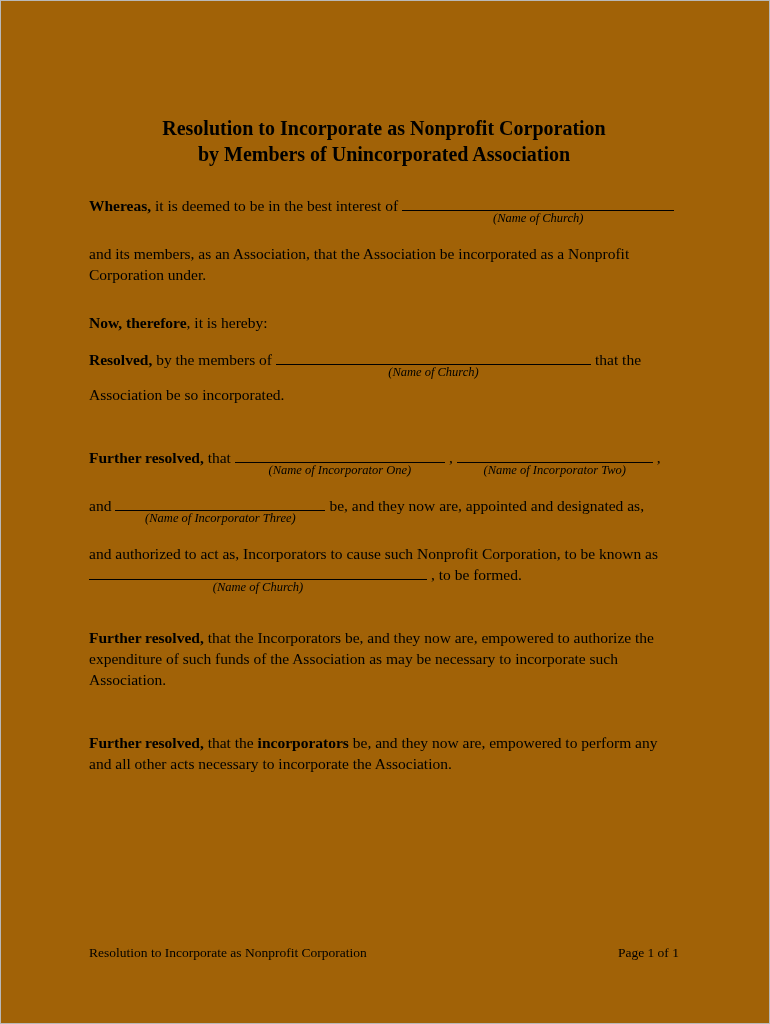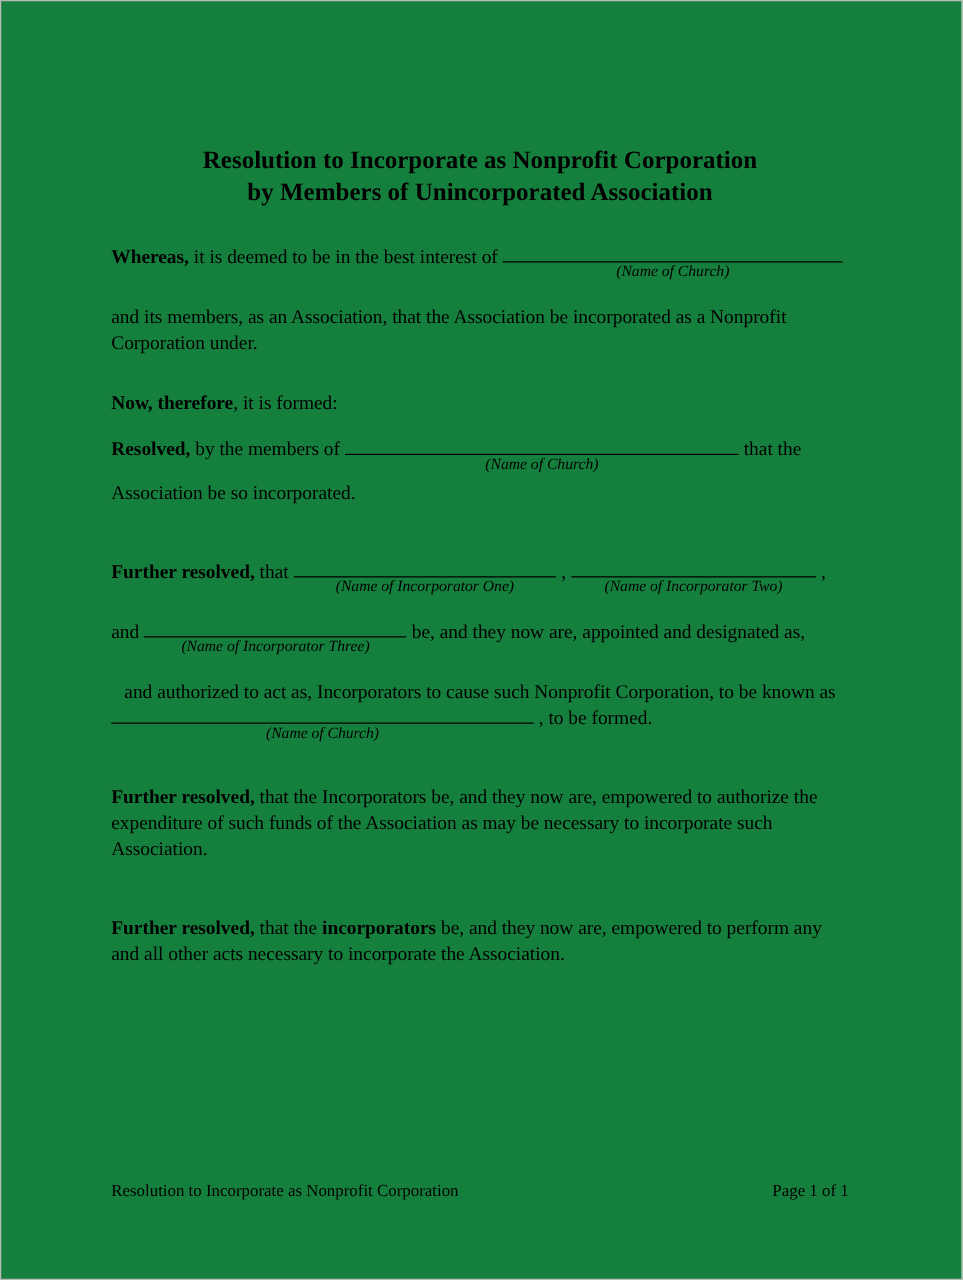--- a/index.html
+++ b/index.html
@@ -1,21 +1,21 @@
 <!DOCTYPE html>
 <html><head>
 <meta charset="utf-8">
 <style>
   html, body { margin: 0; padding: 0; background: #ffffff; }
   .page {
     position: relative;
     width: 770px;
     height: 1024px;
     margin: 0 auto;
-    background: #15803d;
+    background: #a16207;
     box-sizing: border-box;
     border: 1px solid #b9b9b9;
     font-family: "Liberation Serif", serif;
     color: #000000;
     overflow: hidden;
   }
   .content {
     position: absolute;
     left: 88px;
     right: 90px;
@@ -88,33 +88,33 @@
       <div>by Members of Unincorporated Association</div>
     </div>
 
     <p class="para has-caption"><b>Whereas,</b><span> it is deemed to be in the best interest of</span><span class="blank w272"><span class="caption">(Name of Church)</span></span></p>
 
     <p class="para has-caption">
       <span>and its members, as an Association, that the Association be incorporated as a Nonprofit</span><br>
       <span>Corporation under</span><span>.</span>
     </p>
 
-    <p class="para"><b>Now, therefore</b><span>, it is formed:</span></p>
+    <p class="para"><b>Now, therefore</b><span>, it is hereby:</span></p>
 
     <p class="para">
       <span class="line-with-caption" style="display:block;"><b>Resolved,</b><span> by the members of</span><span class="blank w315"><span class="caption">(Name of Church)</span></span><span>that the</span></span>
       <span style="display:block;">Association be so incorporated.</span>
     </p>
 
     <p class="para has-caption gap-before"><b>Further resolved,</b><span> that</span><span class="blank w210a"><span class="caption">(Name of Incorporator One)</span></span><span>,</span><span class="blank w196"><span class="caption">(Name of Incorporator Two)</span></span><span>,</span></p>
 
     <p class="para has-caption"><span>and</span><span class="blank w210b"><span class="caption">(Name of Incorporator Three)</span></span><span>be, and they now are, appointed and designated as,</span></p>
 
     <p class="para has-caption">
-      <span style="display:block;text-align:center;">and authorized to act as, Incorporators to cause such Nonprofit Corporation, to be known as</span>
+      <span style="display:block;">and authorized to act as, Incorporators to cause such Nonprofit Corporation, to be known as</span>
       <span style="display:block;"><span class="blank w338 no-left-margin"><span class="caption">(Name of Church)</span></span><span>, to be formed.</span></span>
     </p>
 
     <p class="para gap-before"><b>Further resolved,</b><span> that the Incorporators be, and they now are, empowered to authorize the expenditure of such funds of the Association as may be necessary to incorporate such Association.</span></p>
 
     <p class="para gap-before"><b>Further resolved,</b><span> that the </span><b>incorporators</b><span> be, and they now are, empowered to perform any and all other acts necessary to incorporate the Association.</span></p>
 
   </div>
 
   <div class="footer">

